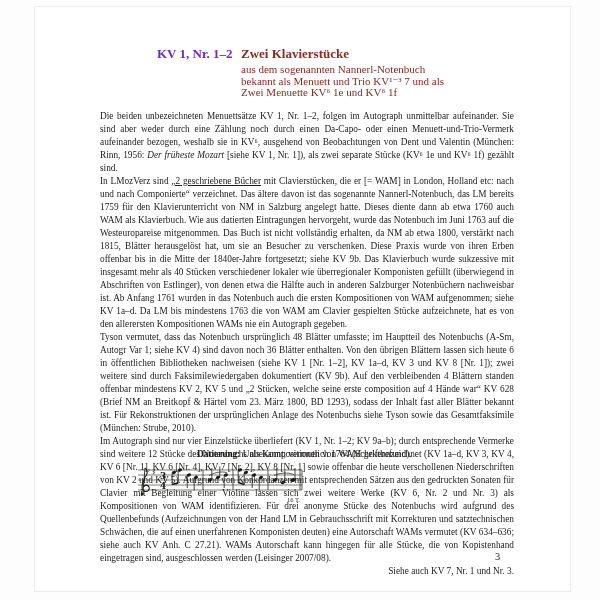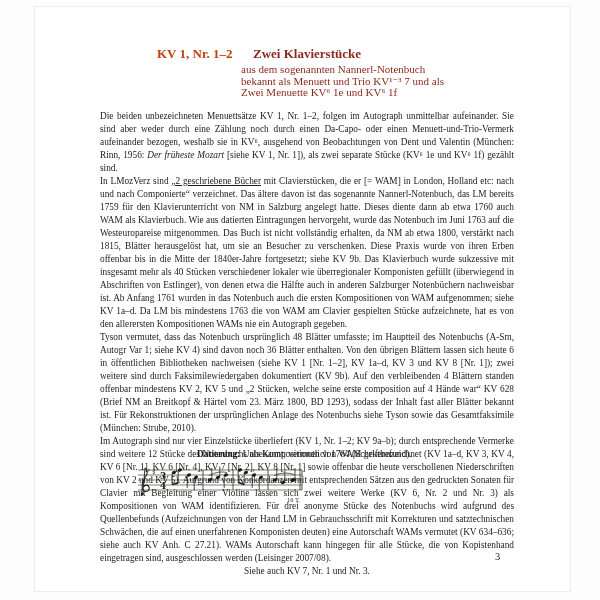--- a/index.html
+++ b/index.html
@@ -11,31 +11,31 @@
     color:var(--ink);
   }
   .sheet {
     position:absolute; left:34px; top:6px; right:29px; bottom:8px;
     background:#ffffff; border:1px solid #ededec;
   }
   .content { position:absolute; left:100px; top:46px; width:414px; }
 
   .entry-head { display:flex; align-items:baseline; }
   .kv-col { display:inline-block; width:84px; margin-left:57px; flex:none;
-            font-weight:bold; font-size:13px; color:#c2410c; white-space:nowrap; }
-  .title-col { font-weight:bold; font-size:13px; color:var(--accent); white-space:nowrap;margin-left:12px; }
+            font-weight:bold; font-size:13px; color:#6d28d9; white-space:nowrap; }
+  .title-col { font-weight:bold; font-size:13px; color:var(--accent); white-space:nowrap; }
   .subtitles { margin-left:141px; margin-top:2px; color:var(--accent);
                font-size:11px; line-height:11.6px; }
 
   .bodytext { margin-top:11px; }
   .bodytext p {
     margin:0; font-size:9.3px; line-height:13px;
     text-align:justify; hyphens:auto; -webkit-hyphens:auto;
   }
-  .bodytext p.no-just { text-align:center; }
+  .bodytext p.no-just { text-align:right; }
   .seg-i { font-style:italic; }
   .seg-u { text-decoration:underline; }
   .seg-b { font-weight:bold;padding-left:40px; }
 
   .section2 { position:absolute; left:100px; top:440px; width:414px; }
   .meta-line { margin:9px 0 0 57px; font-size:9.3px; line-height:11.5px; }
   .meta-par  { margin:5px 0 0 0; font-size:9.3px; line-height:11.55px;
                text-align:justify; hyphens:auto; -webkit-hyphens:auto; }
 
   .incipit { margin:5px 0 0 26px; width:180px; }

